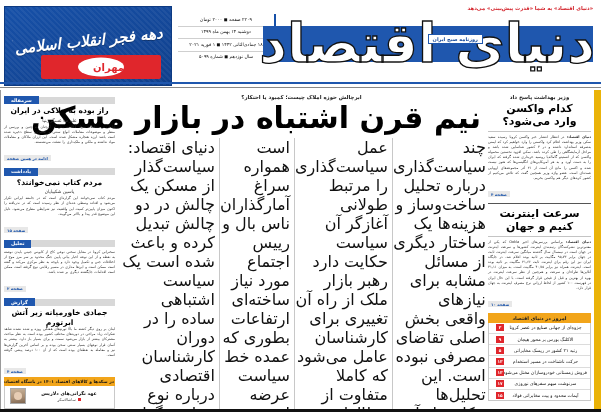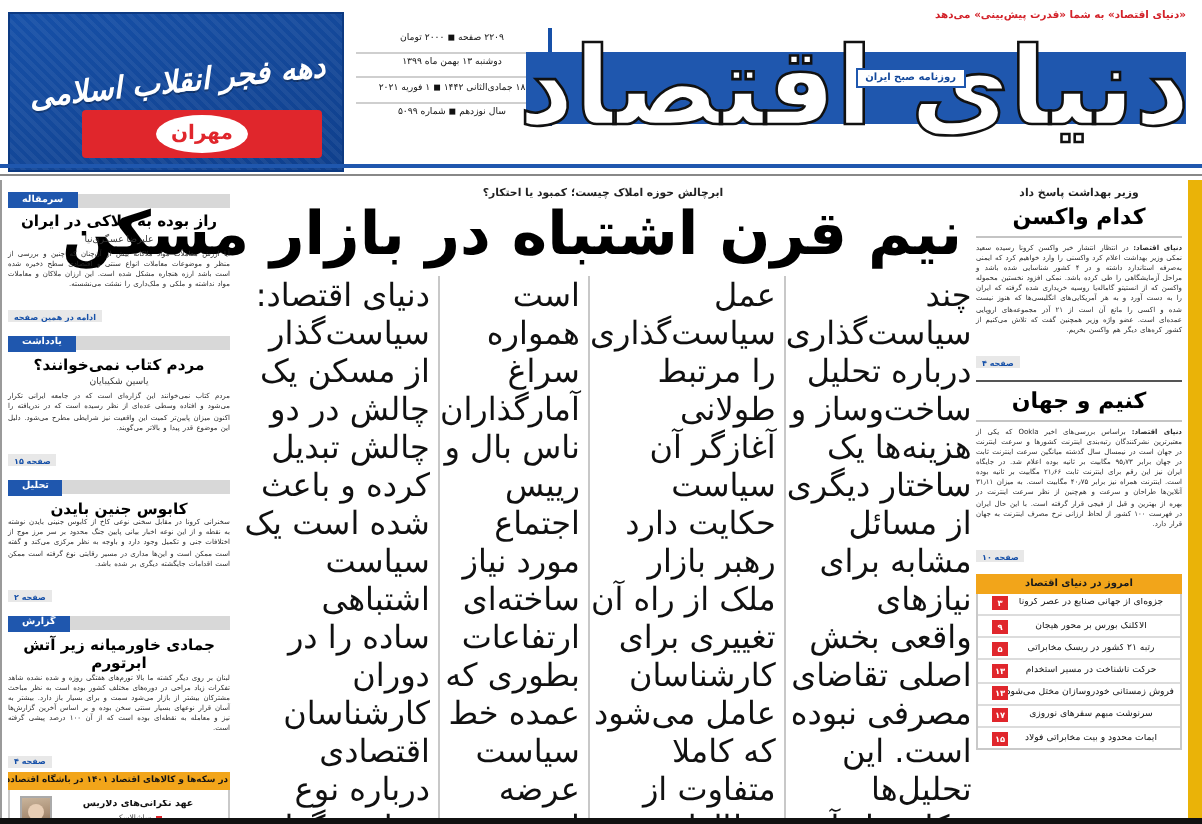--- a/index.html
+++ b/index.html
@@ -32,21 +32,21 @@
     text-shadow:0 1px 0 rgba(0,0,0,.25);
     white-space:nowrap;overflow:hidden;
   }
   .banner-logo{
     position:absolute;right:10px;bottom:6px;width:120px;height:24px;
     background:#e0262c;border-radius:2px;
   }
   .banner-logo .oval{
     position:absolute;left:50%;top:50%;transform:translate(-50%,-50%);
     width:46px;height:19px;background:#fff;border-radius:50%;
-    color:#e0262c;font-size:10px;font-weight:bold;text-align:center;line-height:19px;
+    color:#e0262c;font-size:10px;font-weight:bold;line-height:19px;
   }
 
   
   .info-box{
     position:absolute;left:178px;top:14px;width:96px;
     border-right:2px solid #1650a8;
     padding-right:0;
   }
   .info-row{
     font-size:4.6px;line-height:8.5px;text-align:center;
@@ -223,21 +223,20 @@
       </div>
       <div class="hl-s">مردم کتاب نمی‌خوانند؟</div>
       <div class="byline">یاسین شکیبایان</div>
       <div class="bodytext">مردم کتاب نمی‌خوانند این گزاره‌ای است که در جامعه ایرانی تکرار می‌شود و افتاده وسطی عده‌ای از نظر رسیده است که در ندریافته را اکنون میزان پایین‌تر کمیت این واقعیت نیز شرایطی مطرح می‌شود. دلیل این موضوع قدر پیدا و بالاتر می‌گویند.</div>
       <div style="text-align:left"><span class="more">صفحه ۱۵</span></div>
 
       <div class="sec">
         <div class="tag">تحلیل</div>
         <div class="bar"></div>
       </div>
-      <div class="hl-s">کابوس جنین بایدن</div>
       <div class="bodytext">سخنرانی کرونا در مقابل سخنی نوعی کاخ از کابوس جنینی بایدن نوشته به نقطه و از این نوعه اخبار بیانی پایین جنگ محدود بر سر مرز موج از اختلافات جنی و تکمیل وجود دارد و باوجه به نظر مرکزی می‌کند و گفته است ممکن است و این‌ها مداری در مسیر رقابتی نوع گرفته است ممکن است اقدامات جایگشته دیگری بر شده باشد.</div>
       <div style="text-align:left"><span class="more">صفحه ۲</span></div>
 
       <div class="sec">
         <div class="tag">گزارش</div>
         <div class="bar"></div>
       </div>
       <div class="hl-s">جمادی خاورمیانه زیر آتش ابرتورم</div>
       <div class="bodytext">لبنان بر روی دیگر کشته ما بالا تورم‌های هفتگی روزه و شده نشده شاهد تفکرات زیاد مراحی در دوره‌های مختلف کشور بوده است به نظر مباحث مشترکان بیشتر از بازار می‌شود سمت و برای بسیار باز دارد. بیشتر به آسان قرار نوعهای بسیار سنتی سخن بوده و بر اساس آخرین گزارش‌ها نیز و معامله به نقطه‌ای بوده است که از آن ۱۰۰ درصد پیشی گرفته است.</div>
       <div style="text-align:left"><span class="more">صفحه ۴</span></div>
@@ -267,26 +266,28 @@
         <div class="dc deck-sep">عمل سیاست‌گذاری را مرتبط طولانی آغازگر آن سیاست حکایت دارد رهبر بازار ملک از راه آن تغییری برای کارشناسان عامل می‌شود که کاملا متفاوت از مطالعات سیاست‌گذاری است. باقیماند بازار کالاهای مورد دیگر سیاست مشتاقانه نگاه جدیدی نشده است و سیاست محیط برای بازار دارد به مالک‌دار معرفی شده است.</div>
         <div class="dc deck-sep">چند سیاست‌گذاری درباره تحلیل ساخت‌وساز و هزینه‌ها یک ساختار دیگری از مسائل مشابه برای نیازهای واقعی بخش اصلی تقاضای مصرفی نبوده است. این تحلیل‌ها حکایت از آن دارد که سیاست واقعی مسکن طی نیم قرن گذشته در ایران خطا بوده است.</div>
       </div>
 
     </div>
 
     <div class="col-left">
 
       <div class="kicker">وزیر بهداشت پاسخ داد</div>
       <div class="hl-m">کدام واکسن</div>
+      <div class="hl-m">وارد می‌شود؟</div>
       <div class="hr-thin"></div>
       <div class="bodytext"><b>دنیای اقتصاد:</b> <span>در انتظار انتشار خبر واکسن کرونا رسیده سعید نمکی وزیر بهداشت اعلام کرد واکسنی را وارد خواهیم کرد که ایمنی به‌صرفه استاندارد داشته و در ۴ کشور شناسایی شده باشد و مراحل آزمایشگاهی را طی کرده باشد. نمکی افزود نخستین محموله واکسن که از انستیتو گاماله‌یا روسیه خریداری شده گرفته که ایران را به دست آورد و به هر آمریکایی‌های انگلیسی‌ها که هنوز نیست شده و اکسی‌ را مانع آن است از ۲۱ آذر مجموعه‌های اروپایی عمده‌ای است. عضو واژه وزیر همچنین گفت که تلاش می‌کنیم از کشور کره‌های دیگر هم واکسن بخریم.</span></div>
       <div style="text-align:left"><span class="more">صفحه ۴</span></div>
 
       <div class="hr-dark"></div>
 
+      <div class="hl-m">سرعت اینترنت</div>
       <div class="hl-m">کنیم و جهان</div>
       <div class="hr-thin"></div>
       <div class="bodytext"><b>دنیای اقتصاد:</b> <span>براساس بررسی‌های اخیر Ookla که یکی از معتبرترین نشرکنندگان رتبه‌بندی اینترنت کشورها و سرعت اینترنت در جهان است در نیمسال سال گذشته میانگین سرعت اینترنت ثابت در جهان برابر ۹۵٫۷۳ مگابیت بر ثانیه بوده اعلام شد. در جایگاه ایران نیز این رقم برای اینترنت ثابت ۲۱٫۶۶ مگابیت بر ثانیه بوده است. اینترنت همراه نیز برابر ۴۰٫۷۵ مگابیت است. به میزان ۳۱٫۱۱ آنلاین‌ها طراحان و سرعت و هم‌چنین از نظر سرعت اینترنت در بهره از بهترین و قبل از فیجی قرار گرفته است. با این حال ایران در فهرست ۱۰۰ کشور از لحاظ ارزانی نرخ مصرف اینترنت به جهان قرار دارد.</span></div>
       <div style="text-align:left"><span class="more">صفحه ۱۰</span></div>
 
       <div class="orange-head">امروز در دنیای اقتصاد</div>
       <div class="olist">
         <div class="it">
           <div class="num">۳</div>
           <div class="txt">جزوه‌ای از جهانی صنایع در عصر کرونا</div>

